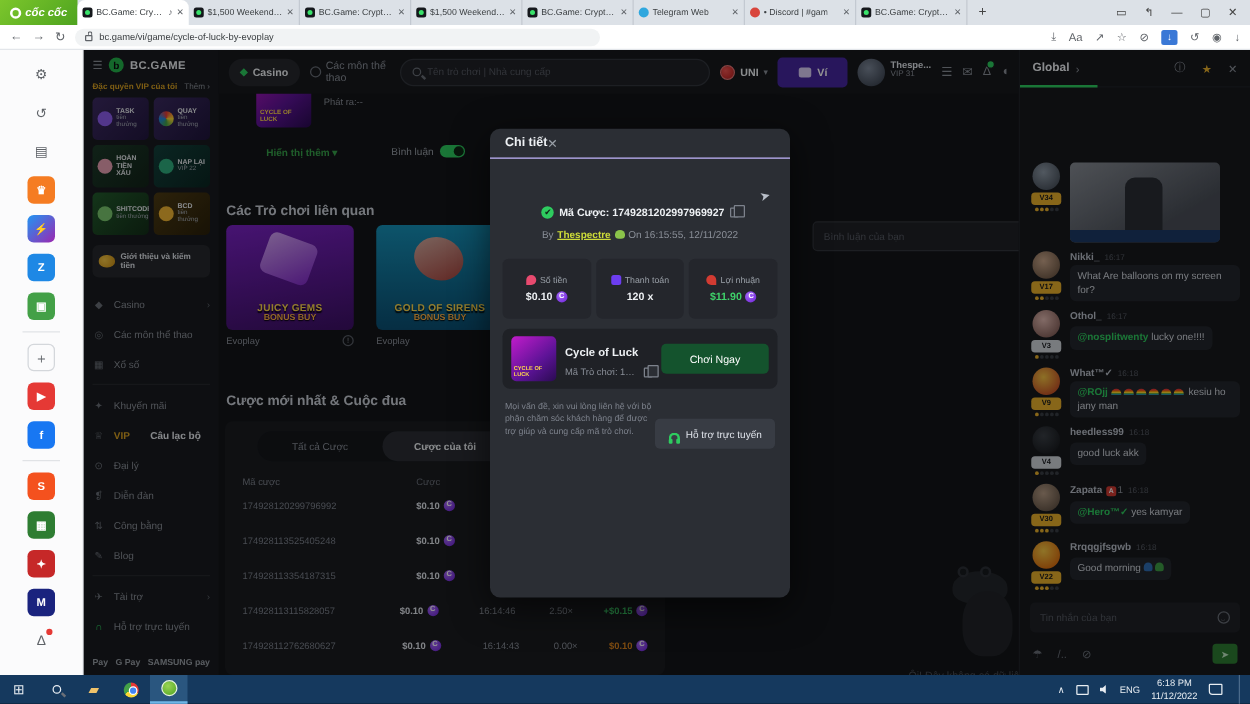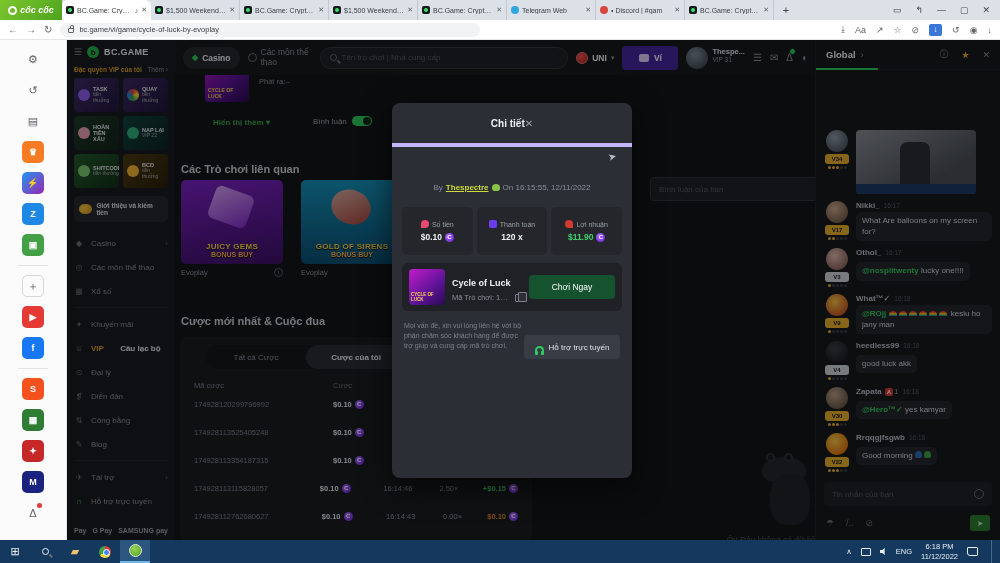--- a/index.html
+++ b/index.html
@@ -177,21 +177,21 @@
   .pemoji{display:inline-block;width:7px;height:7px;border-radius:50% 50% 2px 2px;margin-left:2px}
   #chatinput{flex:none;margin:4px 8px;height:24px;background:#1f2126;border-radius:4px;display:flex;align-items:center;padding:0 8px;gap:6px}
   #chatinput input{flex:1;background:transparent;border:none;outline:none;color:#8a8f98;font-size:8px}
   #chatinput input::placeholder{color:#565a63}
   #chatfoot{flex:none;height:26px;display:flex;align-items:center;gap:12px;padding:0 10px;margin-bottom:4px}
   #chatfoot .fic{color:#6a6f78;font-size:9px}
   #sendbtn{margin-left:auto;width:20px;height:16px;background:#2e7d32;border-radius:3px;color:#bfe8c4;font-size:8px;display:flex;align-items:center;justify-content:center}
 
   
   #modal{position:absolute;left:325px;top:63px;width:240px;height:375px;background:#2b2e34;border-radius:8px;z-index:50;box-shadow:0 8px 30px rgba(0,0,0,.6)}
-  #mhead{height:44px;display:flex;align-items:center;justify-content:center;padding:0 12px;border-bottom:4px solid #c4b5fd}
+  #mhead{height:24px;display:flex;align-items:center;justify-content:flex-start;padding:0 12px;border-bottom:1px solid #c4b5fd}
   #mhead .t{color:#eef1f4;font-size:10px;font-weight:bold}
   #mhead .x{color:#9aa0a8;font-size:10px}
   #mshare{position:absolute;right:16px;top:48px;color:#b8bec8;font-size:10px;transform:rotate(-14deg)}
   #mbetid{position:absolute;left:0;top:62px;width:100%;display:flex;justify-content:center;align-items:center;gap:4px}
   .shieldok{width:10px;height:10px;border-radius:50%;background:#2ecc5f;color:#0e2415;font-size:7px;display:flex;align-items:center;justify-content:center;flex:none}
   #mbetid .id{color:#eef1f4;font-size:8.5px;font-weight:bold}
   .copyic{width:7px;height:8px;border:1px solid #7d828c;border-radius:1px;position:relative;flex:none}
   .copyic::before{content:"";position:absolute;left:2px;top:-3px;width:7px;height:8px;border:1px solid #7d828c;border-radius:1px;background:#2b2e34}
   #mby{position:absolute;left:0;top:80px;width:100%;display:flex;justify-content:center;align-items:center;gap:3px;font-size:8px;color:#8a8f98}
   #mby .u{color:#cddc39;font-weight:bold;text-decoration:underline}
@@ -776,20 +776,25 @@
   </div>
 
   <div id="dim"></div>
 
   <div id="modal">
     <div id="mhead">
       <span class="t">Chi tiết</span>
       <span class="x">✕</span>
     </div>
     <span id="mshare">➤</span>
+    <div id="mbetid">
+      <span class="shieldok">✔</span>
+      <span class="id">Mã Cược: 1749281202997969927</span>
+      <span class="copyic"></span>
+    </div>
     <div id="mby">
       <span>By</span>
       <span class="u">Thespectre</span>
       <span class="frog"></span>
       <span>On 16:15:55, 12/11/2022</span>
     </div>
     <div id="mstats">
       <div class="stat">
         <span class="lr">
             <span class="sic sic1"></span>

